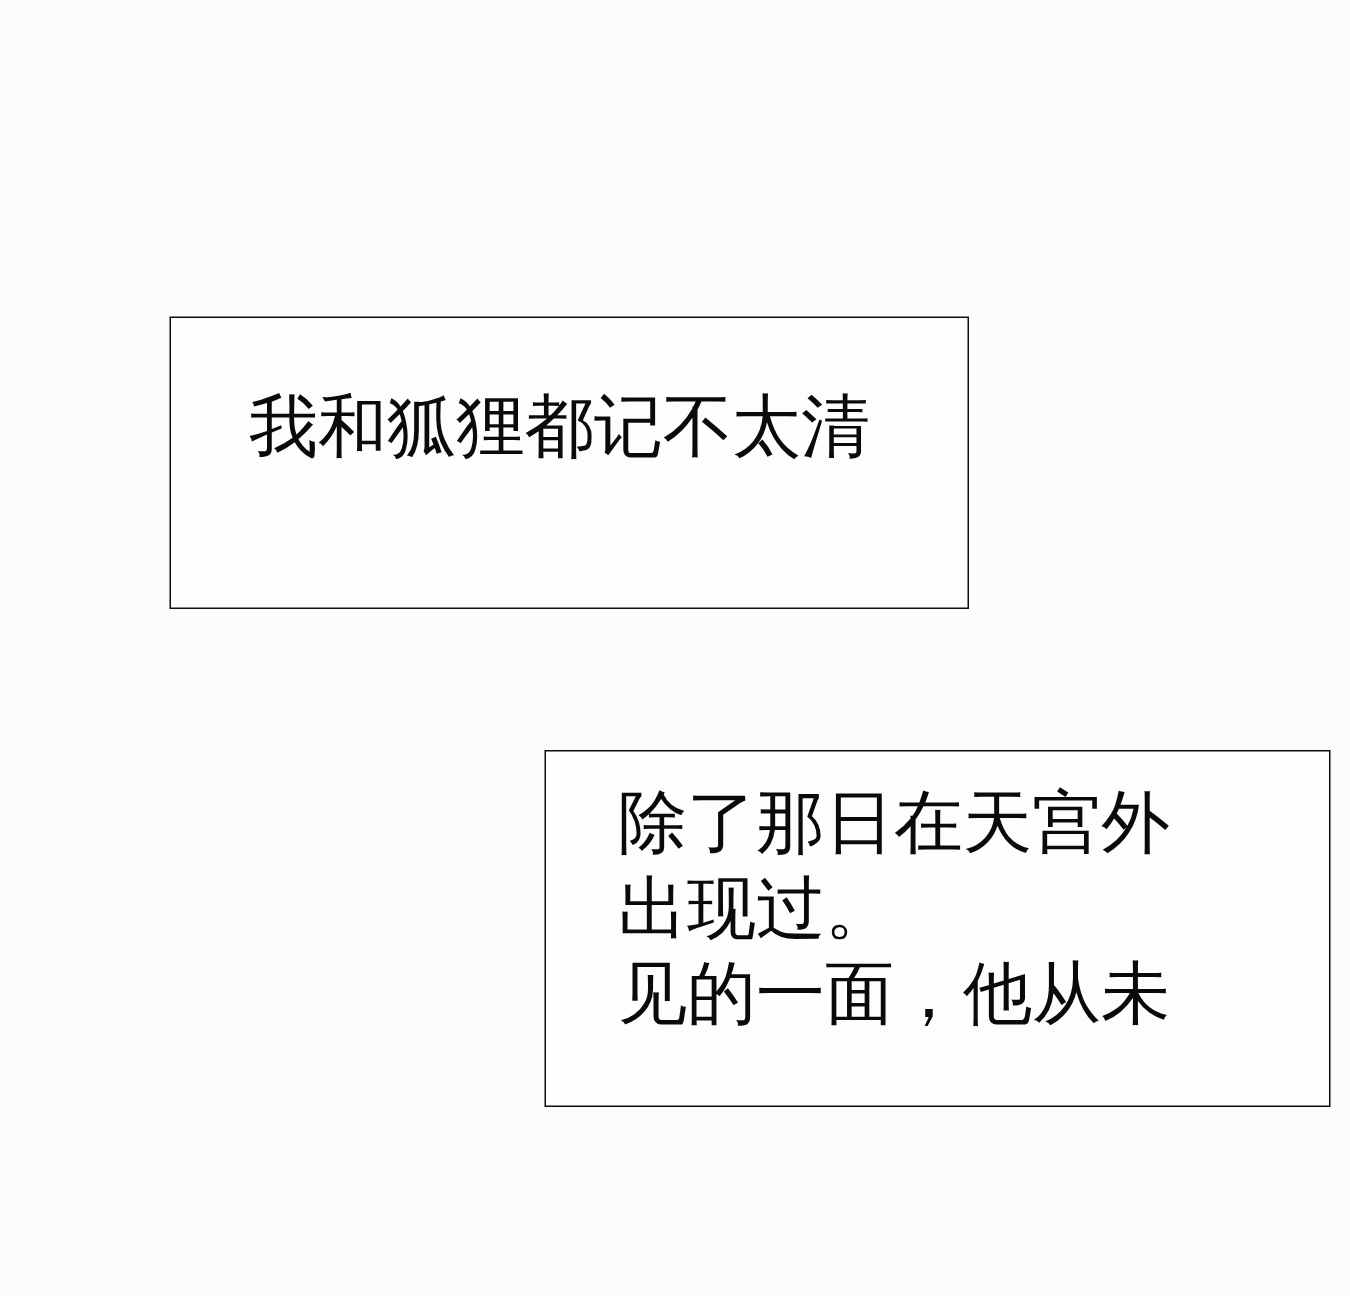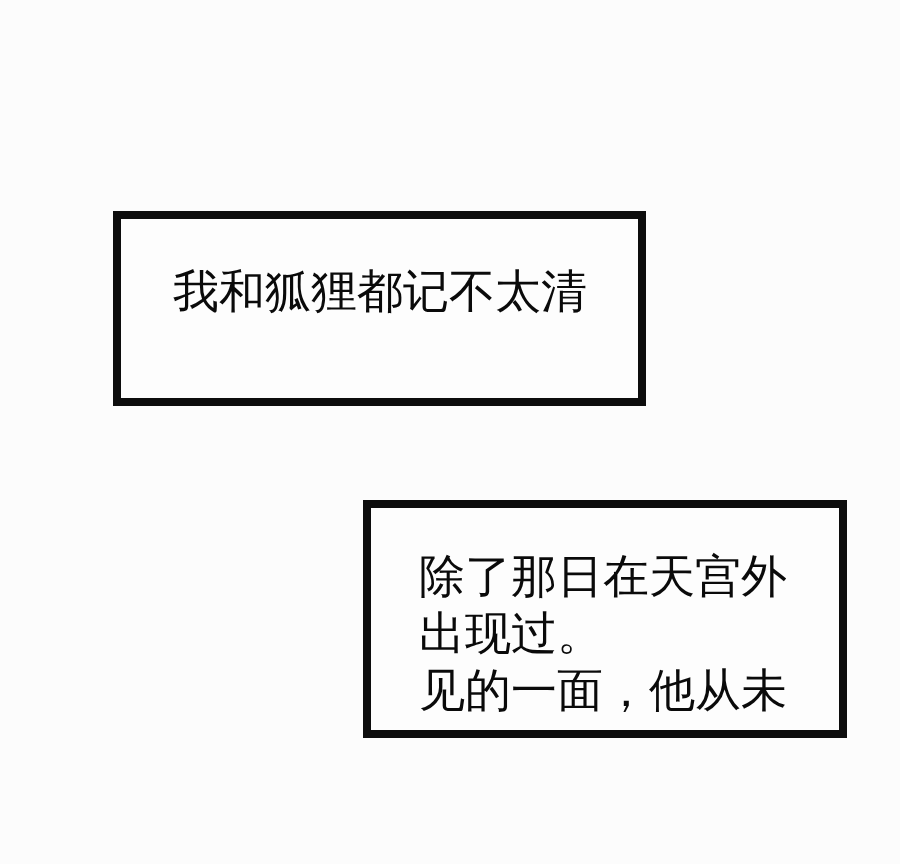--- a/index.html
+++ b/index.html
@@ -14,42 +14,42 @@
       overflow: hidden;
     }
     .comic-page {
       position: relative;
       width: 900px;
       height: 864px;
     }
     .caption-box {
       position: absolute;
       box-sizing: border-box;
-      border: 8px solid #be185d;
+      border: 1px solid #be185d;
       background: #fdfdfd;
       color: #0a0a0a;
       font-size: 46px;
       line-height: 57px;
       font-weight: 400;
       letter-spacing: 0;
       white-space: nowrap;
     }
     .caption-box-1 {
       left: 113px;
       top: 211px;
       width: 533px;
       height: 195px;
       padding: 44px 10px 0 52px;
     }
     .caption-box-2 {
       left: 363px;
       top: 500px;
-      width: 484px;
+      width: 524px;
       height: 238px;
-      padding: 40px 10px 0 48px;
+      padding: 19px 10px 0 48px;
     }
     .caption-line {
       display: block;
     }
   </style>
 </head>
 <body style="background: rgb(252, 252, 252);">
 
 <div class="comic-page">
 

